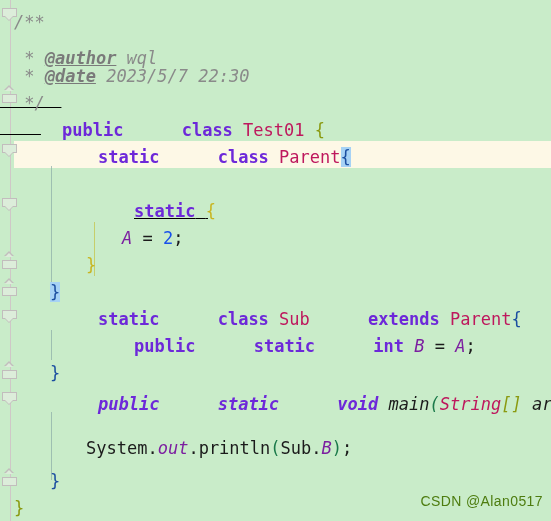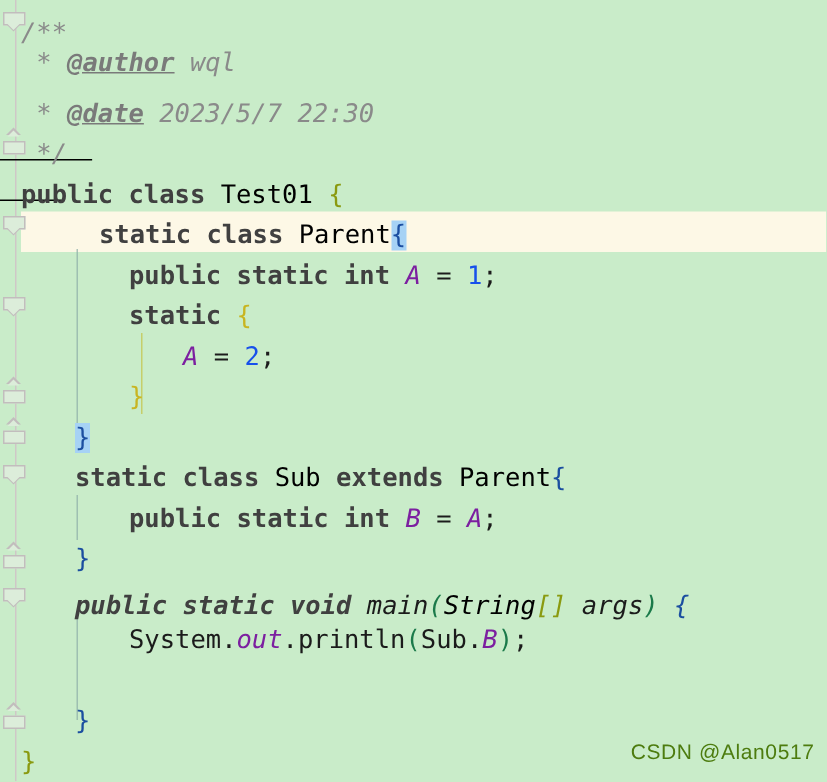--- a/index.html
+++ b/index.html
@@ -108,22 +108,22 @@
   
   .guide {
     position: absolute;
     width: 1px;
     background: #8fb0a8;
     opacity: .75;
   }
   .guide.olive { background: #c4c44a; }
 
   
-  .kw   { color: #404040; font-weight: bold; }
-  .cls  { color: #000000; }
+  .kw   { color: #6d28d9; font-weight: bold; margin-left: 48px; }
+  .cls  { color: #be185d; }
   .ident{ color: #1b1b1b; }
   .fld  { color: #7c1fa0; font-style: italic; }
   .stat { color: #7c1fa0; font-style: italic; }
   .num  { color: #1750eb; }
   .punc { color: #1b1b1b; }
   .br0  { color: #8a9a10; }
   .br1  { color: #1b4ea0; }
   .br2  { color: #c8b521; }
   .meth { color: #1b7a4a; }
   .cmt  { color: #8a8a8a; font-style: italic; }
@@ -207,46 +207,43 @@
   <div class="guide olive" style="left:94px; top:222px; height:54px;"></div>
   <div class="guide" style="left:51px; top:330px;  height:30px;"></div>
   <div class="guide" style="left:51px; top:412px;  height:68px;"></div>
 
   <div id="code">
 
     <div class="line" style="top:6px;">
       <span class="txt"><span class="cmt">/**</span></span>
     </div>
 
-    <div class="line" style="top:26px;padding-left:44px;">
+    <div class="line" style="top:42px;padding-left:44px;">
       <span class="txt"><span class="cmt"> * </span><span class="tag">@author</span><span class="cmt"> wql</span></span>
     </div>
 
     <div class="line" style="top:60px;text-decoration:underline;">
       <span class="txt"><span class="cmt"> * </span><span class="tag">@date</span><span class="cmt"> 2023/5/7 22:30</span></span>
     </div>
 
     <div class="line" style="top:87px;">
       <span class="txt"><span class="cmt"> */</span></span>
     </div>
 
     <div class="line" style="top:114px;">
       <span class="txt"><span class="kw">public</span><span> </span><span class="kw">class</span><span> </span><span class="cls">Test01</span><span> </span><span class="br0">{</span></span>
     </div>
 
     <div class="line" style="top:141px;">
-      <span class="txt" style="left:66px;"><span class="kw">static</span><span> </span><span class="kw">class</span><span> </span><span class="cls">Parent</span><span class="br1 sel">{</span></span>
-    </div>
-
-    <div class="line" style="top:168px;">
-      <span class="txt" style="left:86px;"><span class="kw">public</span><span> </span><span class="kw">static</span><span> </span><span class="kw">int</span><span> </span><span class="fld">A</span><span> </span><span class="punc">=</span><span> </span><span class="num">1</span><span class="punc">;</span></span>
-    </div>
+      <span class="txt" style="left:50px;"><span class="kw">static</span><span> </span><span class="kw">class</span><span> </span><span class="cls">Parent</span><span class="br1 sel">{</span></span>
+    </div>
+
 
     <div class="line" style="top:195px;">
-      <span class="txt" style="left:86px;"><span class="kw">static</span><span> </span><span class="br2">{</span></span>
+      <span class="txt" style="left:86px;text-decoration:underline;"><span class="kw">static</span><span> </span><span class="br2">{</span></span>
     </div>
 
     <div class="line" style="top:222px;padding-left:32px;">
       <span class="txt" style="left:122px;"><span class="fld">A</span><span> </span><span class="punc">=</span><span> </span><span class="num">2</span><span class="punc">;</span></span>
     </div>
 
     <div class="line" style="top:249px;">
       <span class="txt" style="left:86px;"><span class="br2">}</span></span>
     </div>
 
@@ -263,21 +260,21 @@
     </div>
 
     <div class="line" style="top:357px;">
       <span class="txt" style="left:50px;"><span class="br1">}</span></span>
     </div>
 
     <div class="line" style="top:388px;font-style:italic;">
       <span class="txt" style="left:50px;"><span class="kw">public</span><span> </span><span class="kw">static</span><span> </span><span class="kw">void</span><span> </span><span class="ident">main</span><span class="meth">(</span><span class="cls">String</span><span class="br0">[]</span><span> </span><span class="ident">args</span><span class="meth">)</span><span> </span><span class="br1">{</span></span>
     </div>
 
-    <div class="line" style="top:411px;padding-left:31px;">
+    <div class="line" style="top:432px;padding-left:31px;">
       <span class="txt" style="left:86px;"><span class="ident">System</span><span class="punc">.</span><span class="stat">out</span><span class="punc">.</span><span class="ident">println</span><span class="meth">(</span><span class="ident">Sub</span><span class="punc">.</span><span class="fld">B</span><span class="meth">)</span><span class="punc">;</span></span>
     </div>
 
     <div class="line" style="top:438px;">
       <span class="txt" style="left:86px;"></span>
     </div>
 
     <div class="line" style="top:465px;">
       <span class="txt" style="left:50px;"><span class="br1">}</span></span>
     </div>

